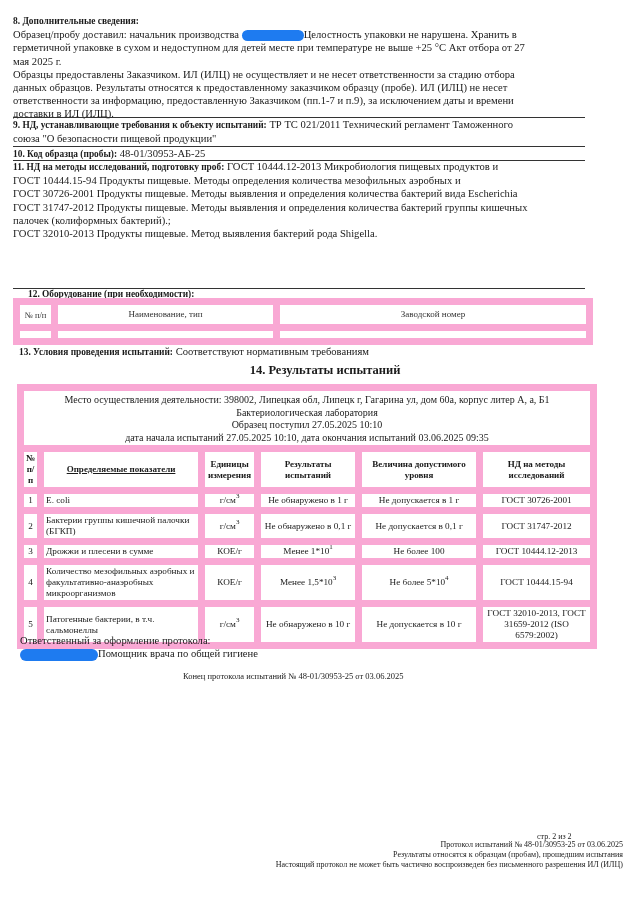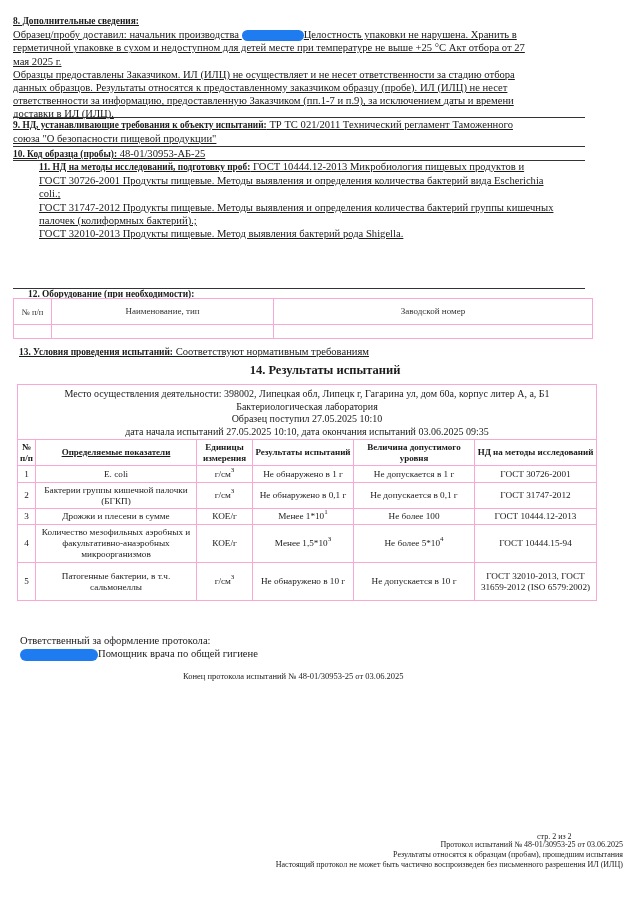--- a/index.html
+++ b/index.html
@@ -1,30 +1,30 @@
 <!DOCTYPE html>
 <html><head>
   <meta charset="utf-8">
   <style>
     * { box-sizing: border-box; margin: 0; padding: 0; }
     html, body { width: 623px; height: 897px; background: #fff; overflow: hidden; }
     body { font-family: "Liberation Serif", serif; color: #1a1a1a; font-size: 10.6px; line-height: 13.2px; position: relative; }
     .page { position: absolute; left: 0; top: 0; width: 623px; height: 897px; }
-    .sec { position: absolute; left: 13px; width: 572px; text-decoration: underline; }
+    .sec { position: absolute; left: 13px; width: 572px; }
     .b { font-weight: bold; font-size: 9.4px; }
     .rule { position: absolute; left: 13px; width: 572px; border-top: 1px solid #333; }
     .redact { display: inline-block; background: #1e7bf0; border-radius: 8px; vertical-align: middle; }
     table { border-collapse: collapse; }
-    td, th { border: 1px solid #f9a8d4; margin-top: 35px; }
+    td, th { border: 7px solid #f9a8d4; margin-top: 35px; }
     .equip { position: absolute; left: 13px; top: 298px; width: 580px; font-size: 9px; }
     .equip td { text-align: center; color: #333; }
     .res { position: absolute; left: 17px; top: 384px; width: 580px; font-size: 9.2px; line-height: 11px; }
     .res td, .res th { padding: 1px 2px; text-align: center; vertical-align: middle; }
     .res th { font-weight: bold; font-size: 9px; }
-    .res td.l { text-align: center; }
+    .res td.l { text-align: left; }
     .res .head td { text-align: center; font-size: 10px; line-height: 12.5px; padding: 3px 4px 1px; }
     sup { font-size: 7px; vertical-align: 5px; line-height: 0; }
   </style>
 </head>
 <body>
 
 <div class="page">
 
   <div class="sec" style="top:15px;">
     <div class="b">8. Дополнительные сведения:</div>
@@ -42,24 +42,24 @@
     <div><span class="b">9. НД, устанавливающие требования к объекту испытаний:</span><span> ТР ТС 021/2011 Технический регламент Таможенного</span></div>
     <div>союза "О безопасности пищевой продукции"</div>
   </div>
   <div class="rule" style="top:146px;"></div>
 
   <div class="sec" style="top:147px;">
     <span class="b">10. Код образца (пробы):</span><span>  48-01/30953-АБ-25</span>
   </div>
   <div class="rule" style="top:160px;"></div>
 
-  <div class="sec" style="top:160px;margin-left:26px;">
+  <div class="sec" style="top:160px;">
     <div><span class="b">11. НД на методы исследований, подготовку проб:</span><span> ГОСТ 10444.12-2013 Микробиология пищевых продуктов и</span></div>
+    <div>ГОСТ 10444.15-94 Продукты пищевые. Методы определения количества мезофильных аэробных и</div>
     <div>ГОСТ 30726-2001 Продукты пищевые. Методы выявления и определения количества бактерий вида Escherichia</div>
-    <div>coli.;</div>
     <div>ГОСТ 31747-2012 Продукты пищевые. Методы выявления и определения количества бактерий группы кишечных</div>
     <div>палочек (колиформных бактерий).;</div>
     <div>ГОСТ 32010-2013 Продукты пищевые. Метод выявления бактерий рода Shigella.</div>
   </div>
   <div class="rule" style="top:288px;"></div>
 
   <div class="sec b" style="top:288px; left:28px;">12. Оборудование (при необходимости):</div>
   <table class="equip">
     <tbody>
         <tr style="height:26px;">

